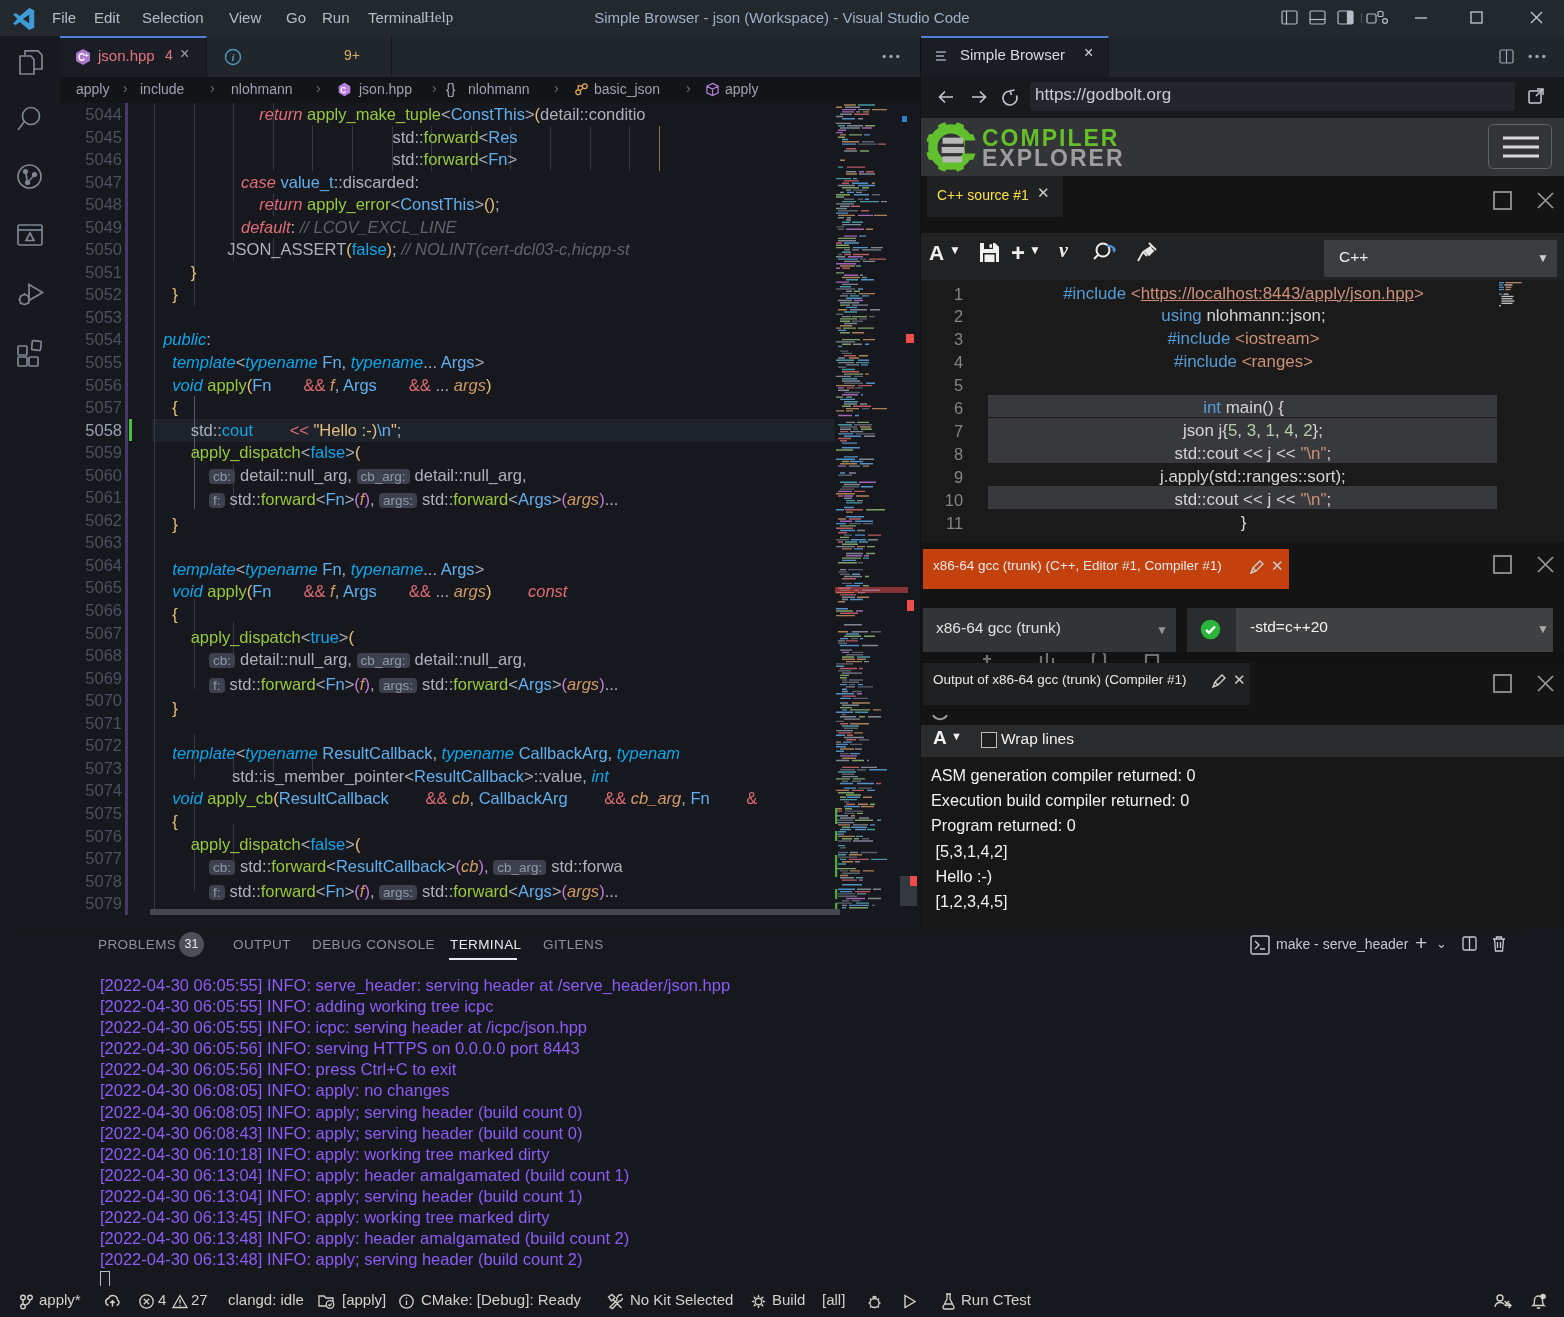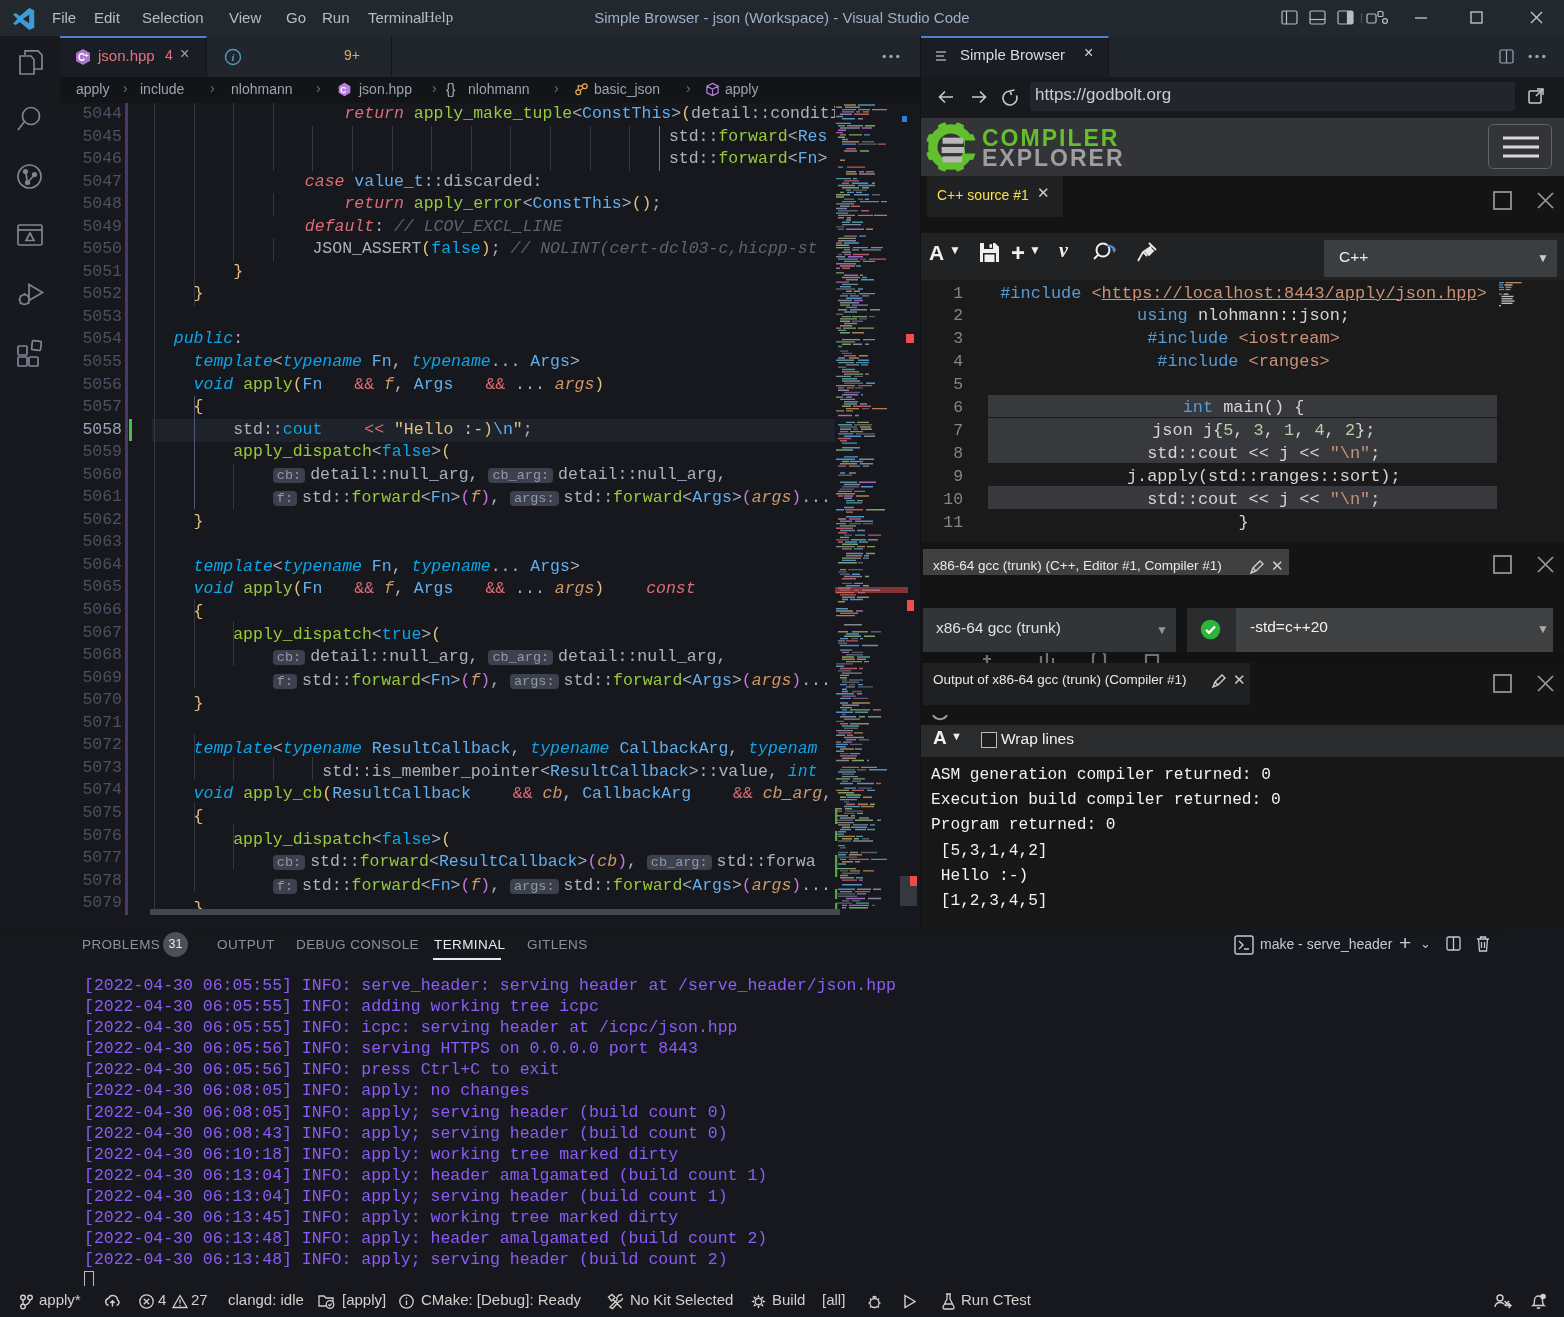--- a/index.html
+++ b/index.html
@@ -1,20 +1,20 @@
 <!DOCTYPE html>
 <html><head>
 <meta charset="utf-8">
 <style>
 * { margin:0; padding:0; box-sizing:border-box; }
 html,body { width:1564px; height:1317px; background:#16181d; overflow:hidden; }
 body { font-family:"Liberation Sans", sans-serif; }
 #root { position:absolute; left:0; top:0; width:1564px; height:1317px; background:#16181d; }
 .abs { position:absolute; }
-.mono { font-family:Liberation Mono, monospace; }
+.mono { font-family:Liberation Sans, sans-serif; }
 .i { font-style:italic; }
 
 .red { color:#e06c75;padding-left:32px; } .cyn { color:#0ea5e9; } .blu { color:#61afef; }
 .grn { color:#99c93f; } .org { color:#d19a66; } .gold { color:#e5c07b; }
 .pur { color:#c678dd; } .gry { color:#5c6370; }
 .hint { background:#3c414d; color:#9299a6; border-radius:4px; font-size:13.5px; padding:0px 4px; margin-right:5px; font-style:normal; }
 </style>
 </head>
 <body>
 <div id="root">
@@ -427,21 +427,21 @@
             <rect x="6.5" y="13.5" width="5" height="1.3" fill="#d4d4d4" opacity="0.9"></rect>
             <rect x="4.5" y="15.8" width="12" height="1.3" fill="#d4d4d4" opacity="0.9"></rect>
             <rect x="4.5" y="18.1" width="11" height="1.3" fill="#d4d4d4" opacity="0.9"></rect>
             <rect x="4.5" y="20.4" width="13" height="1.3" fill="#d4d4d4" opacity="0.9"></rect>
             <rect x="4.5" y="22.7" width="11" height="1.3" fill="#d4d4d4" opacity="0.9"></rect>
             <rect x="2.0" y="25.0" width="2" height="1.3" fill="#d4d4d4" opacity="0.9"></rect>
           </svg></div>
   </div>
 
   <div class="abs" style="left:0;top:506px;width:644px;height:66px;background:#141414;"></div>
-  <div class="abs" style="left:2px;top:513px;width:366px;height:26px;background:#404040;">
+  <div class="abs" style="left:2px;top:513px;width:366px;height:40px;background:#c2410c;">
     <span class="abs" style="left:10px;top:9px;font-size:13.5px;color:#e8e8e8;">x86-64 gcc (trunk) (C++, Editor #1, Compiler #1)</span>
     <svg class="abs" style="left:326px;top:10px;" width="16" height="16" viewBox="0 0 16 16" fill="none" stroke="#cfcfcf" stroke-width="1.4">
           <path d="M2 14 L4 9 L11 2 L14 5 L7 12 Z M4 9 L7 12"></path>
         </svg>
     <span class="abs" style="left:348px;top:8px;font-size:15px;color:#cfcfcf;">✕</span>
   </div>
   <svg class="abs" style="left:572px;top:519px;" width="62" height="20" viewBox="0 0 62 20" fill="none" stroke="#9a9a9a" stroke-width="1.7">
         <rect x="1" y="1" width="17" height="17"></rect>
         <path d="M45 2 L60 17 M60 2 L45 17"></path>
       </svg>
@@ -493,21 +493,21 @@
   <span class="abs" style="left:80px;top:694px;font-size:15.5px;color:#f0f0f0;">Wrap lines</span>
   <div class="abs" style="left:0;top:721px;width:644px;height:171px;background:#171717;"></div>
   <pre class="abs mono" style="left:10px;top:727px;font-size:16.2px;line-height:25.2px;color:#f2f2f2;">ASM generation compiler returned: 0
 Execution build compiler returned: 0
 Program returned: 0
  [5,3,1,4,2]
  Hello :-)
  [1,2,3,4,5]</pre>
 </div>
 
-<div class="abs" id="panel" style="left:0;top:928px;width:1508px;height:358px;background:#16181d;overflow:hidden;border-top:1px solid #15171b;padding-left:28px;">
+<div class="abs" id="panel" style="left:16px;top:928px;width:1508px;height:358px;background:#16181d;overflow:hidden;border-top:1px solid #15171b;padding-left:28px;">
   <div style="position:absolute;left:82px;top:8px;font-size:13.5px;letter-spacing:0.4px;color:#8b919e;white-space:nowrap;">
     <span>PROBLEMS</span>
     <span style="position:absolute;left:81px;top:-5px;width:25px;height:25px;background:#4d5157;border-radius:13px;color:#e6e9ee;text-align:center;line-height:25px;font-size:12.5px;letter-spacing:0;">31</span>
     <span style="position:absolute;left:135px;top:0;">OUTPUT</span>
     <span style="position:absolute;left:214px;top:0;">DEBUG CONSOLE</span>
     <span style="position:absolute;left:352px;top:0;color:#e6e9ee;">TERMINAL</span>
     <span style="position:absolute;left:445px;top:0;">GITLENS</span>
   </div>
   <div class="abs" style="left:433px;top:29px;width:68px;height:1.5px;background:#e6e9ee;"></div>
 

